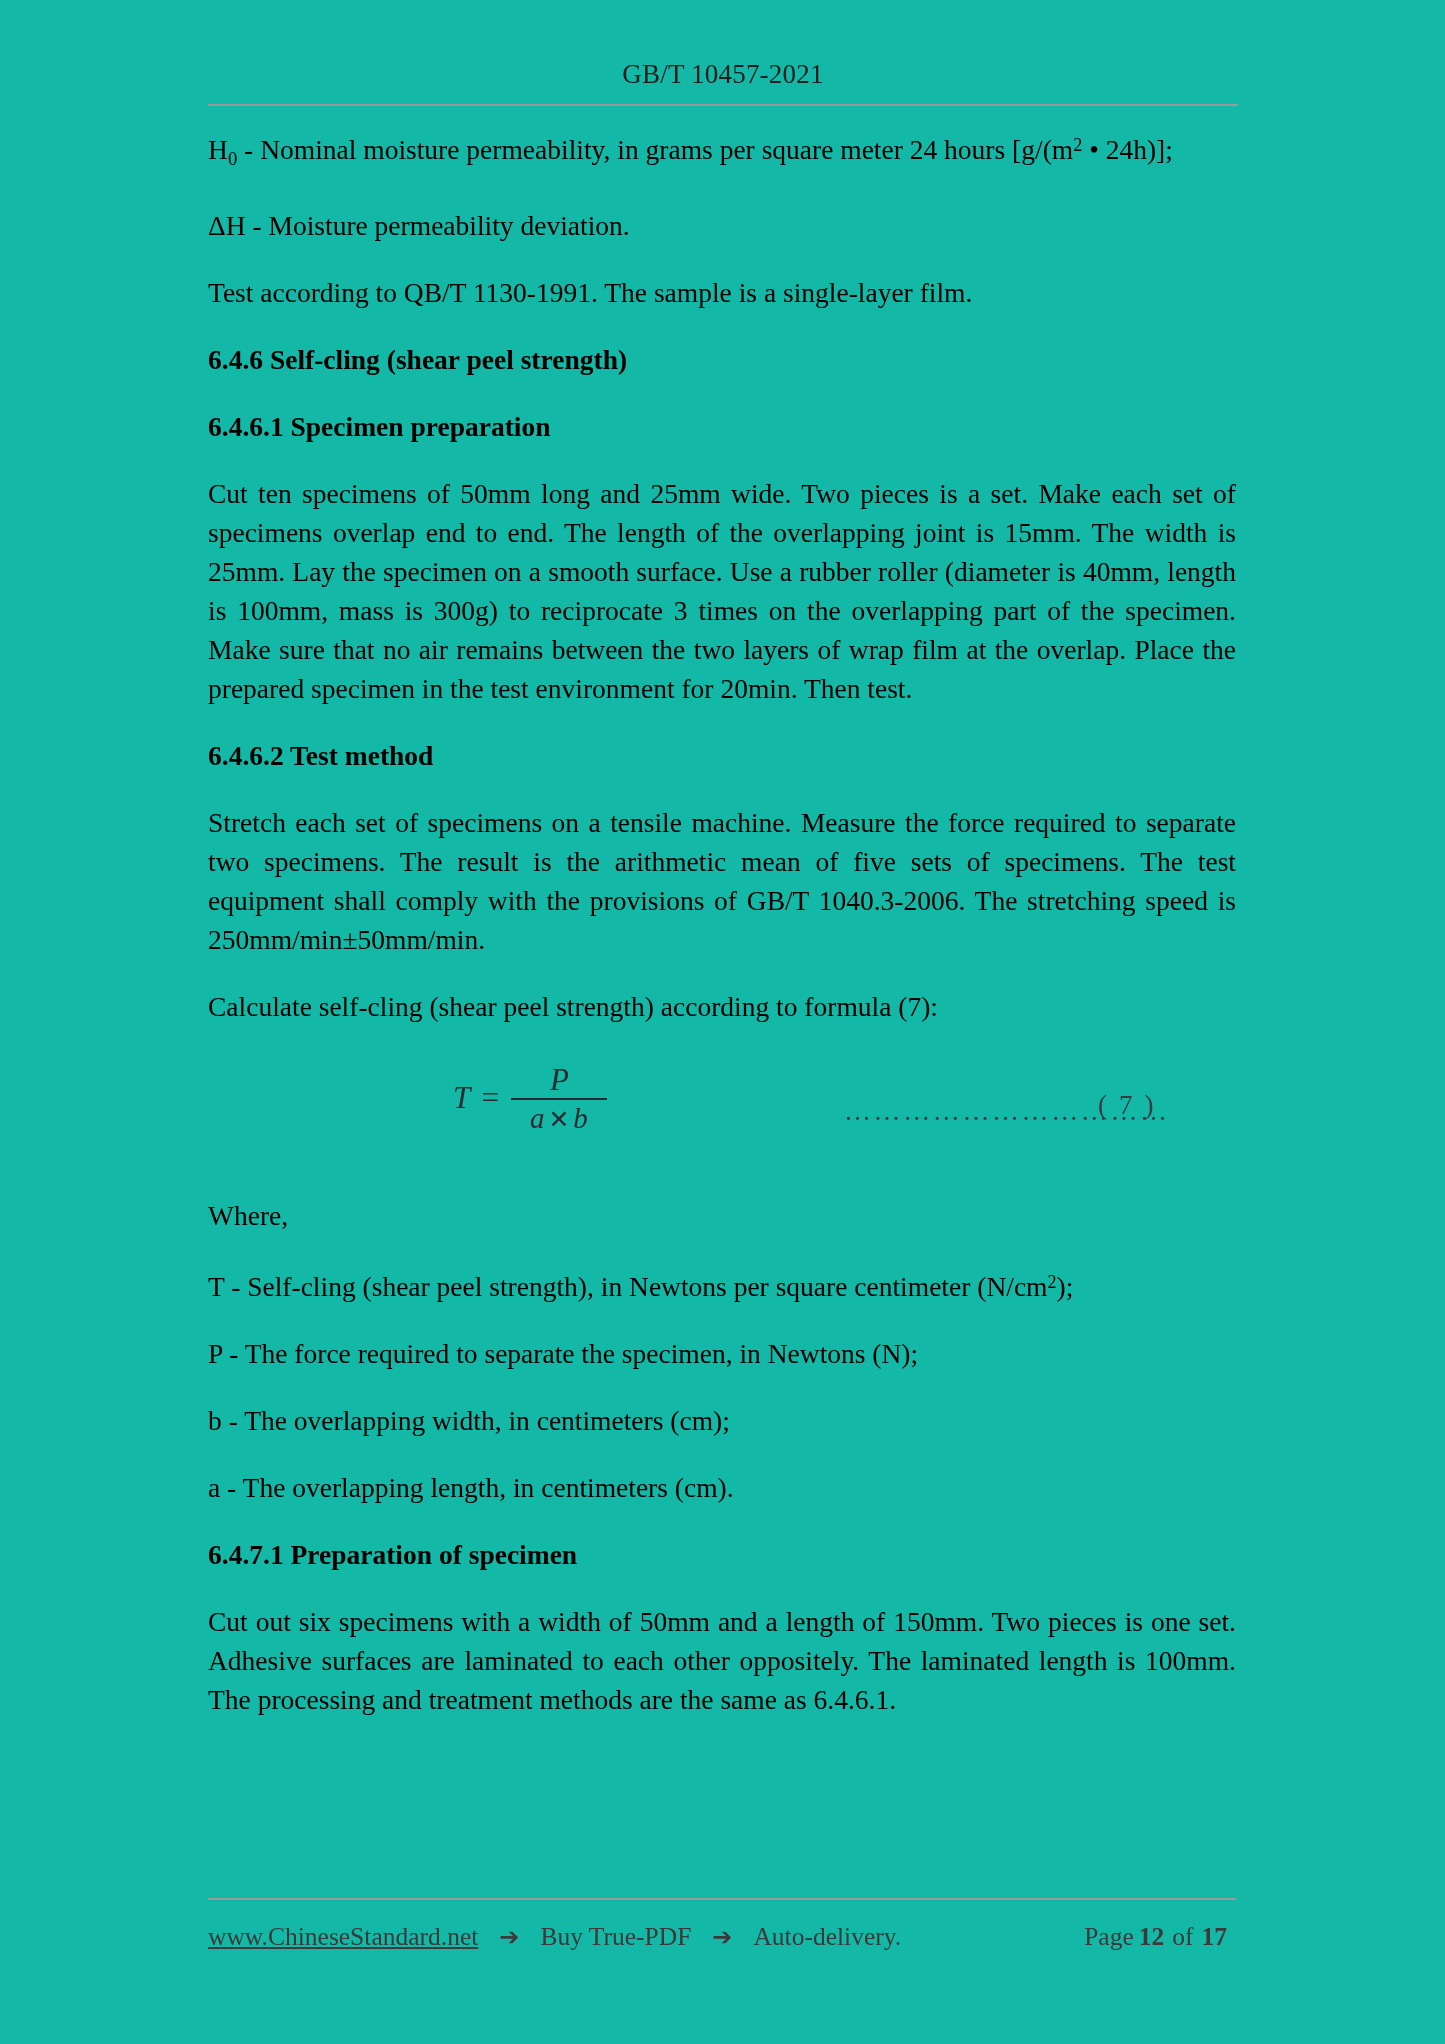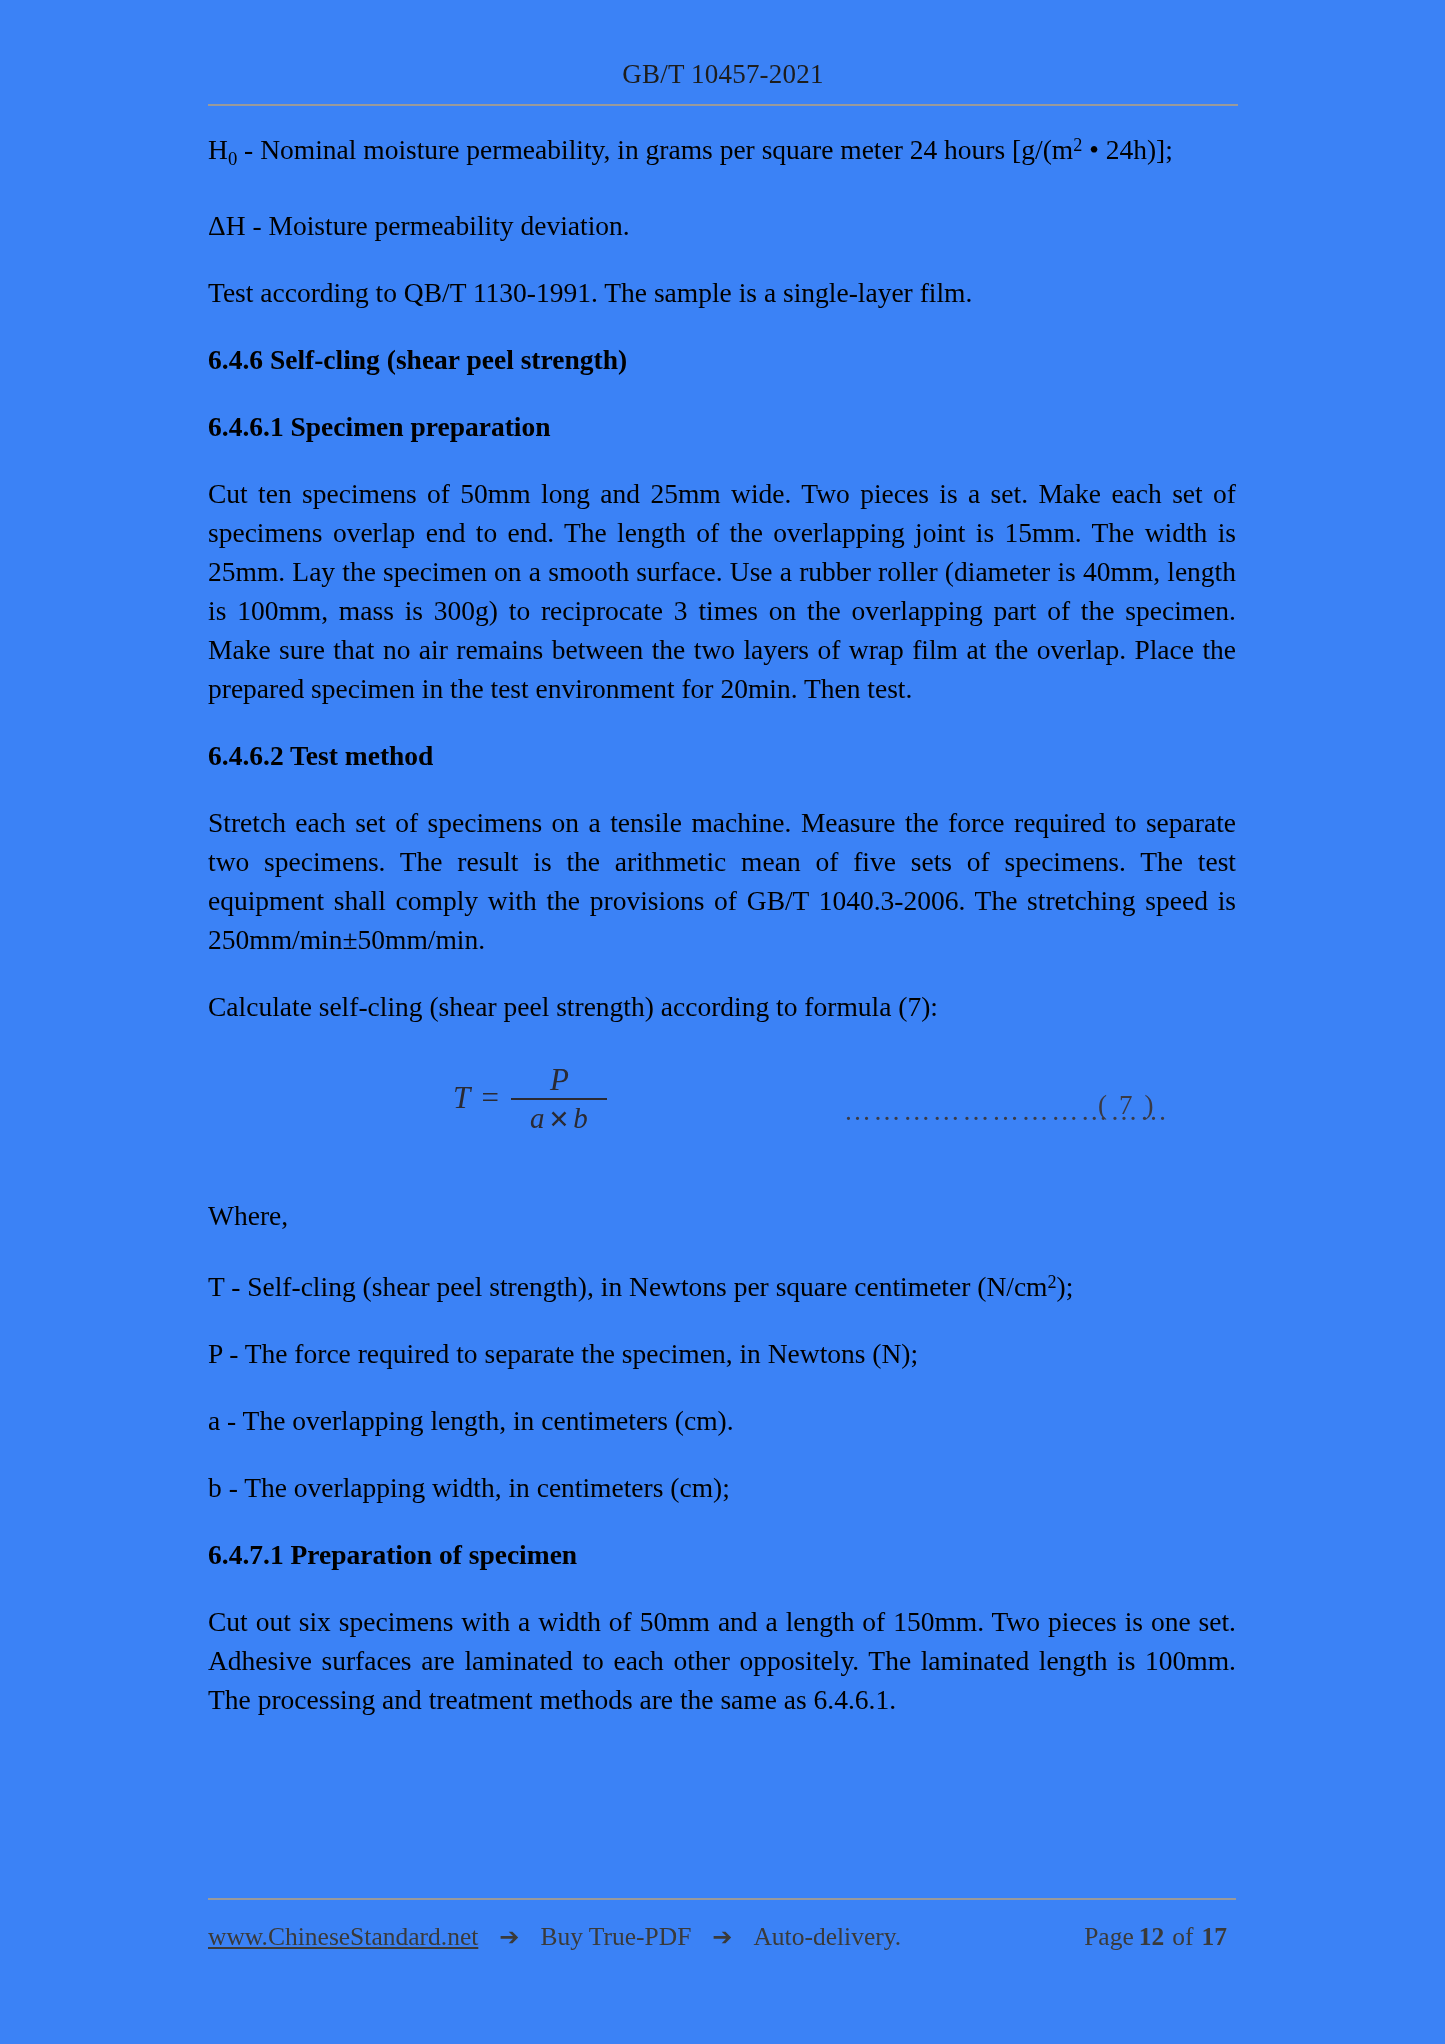--- a/index.html
+++ b/index.html
@@ -10,21 +10,21 @@
   }
   body {
     font-family: "Liberation Serif", "DejaVu Serif", serif;
     color: #000000;
   }
 
   .page {
     position: relative;
     width: 1445px;
     height: 2044px;
-    background: #3b82f6;
+    background: #14b8a6;
     box-sizing: border-box;
     overflow: hidden;
   }
 
   
   .header {
     position: absolute;
     left: 208px;
     top: 60px;
     width: 1030px;
@@ -235,23 +235,23 @@
       <div class="leader">……………………………</div>
       <div class="eq-number"><span class="paren">(</span><span class="num">7</span><span class="paren">)</span></div>
     </div>
 
     <p class="para">Where,</p>
 
     <p class="para"><span>T - Self-cling (shear peel strength), in Newtons per square centimeter (N/cm</span><sup>2</sup><span>);</span></p>
 
     <p class="para">P - The force required to separate the specimen, in Newtons (N);</p>
 
+    <p class="para">b - The overlapping width, in centimeters (cm);</p>
+
     <p class="para">a - The overlapping length, in centimeters (cm).</p>
-
-    <p class="para">b - The overlapping width, in centimeters (cm);</p>
 
 
     <p class="heading">6.4.7.1 Preparation of specimen</p>
 
     <p class="para justify">Cut out six specimens with a width of 50mm and a length of 150mm. Two pieces is one set. Adhesive surfaces are laminated to each other oppositely. The laminated length is 100mm. The processing and treatment methods are the same as 6.4.6.1.</p>
 
   </div>
 
   <div class="footer">
     <div class="footer-rule"></div>

